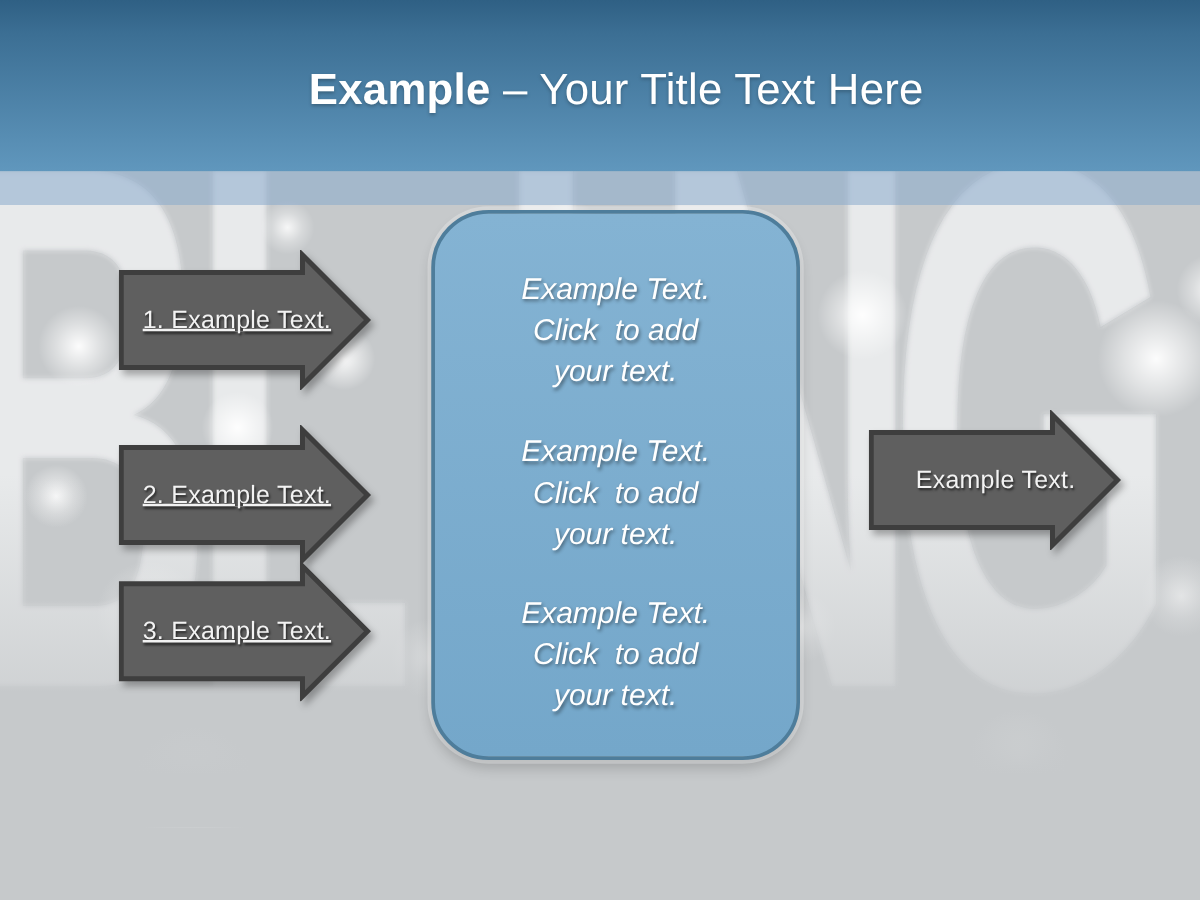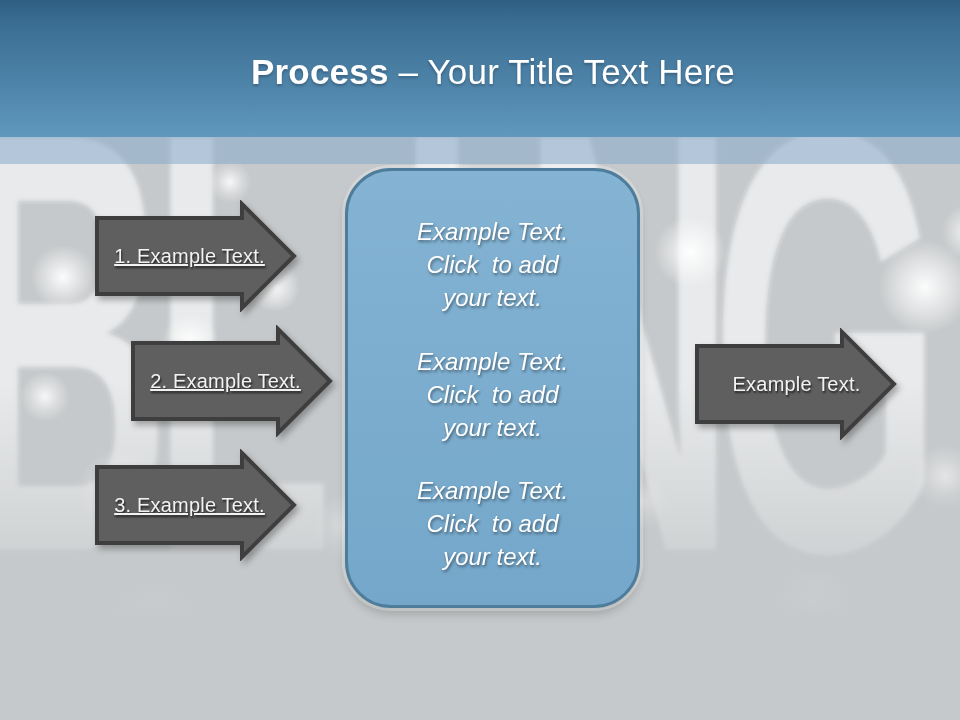--- a/index.html
+++ b/index.html
@@ -65,21 +65,21 @@
   
   .arrow{position:absolute;width:203px;height:112px;z-index:4;
     filter:drop-shadow(3px 4px 3px rgba(0,0,0,0.3));}
   .arrow svg{position:absolute;left:0;top:0;width:203px;height:112px;}
   .arrow polygon{fill:var(--arrow-fill);stroke:var(--arrow-border);stroke-width:4;stroke-linejoin:miter;}
   .arrow .label{position:absolute;left:0;top:0;width:100%;height:100%;
     display:flex;align-items:center;justify-content:center;
     color:#f2f2f2;font-size:20px;letter-spacing:0.2px;
     text-shadow:1px 2px 2px rgba(0,0,0,0.65);}
   .arrow.a1{left:95px;top:200px;}
-  .arrow.a2{left:95px;top:325px;margin-left:36px;}
+  .arrow.a2{left:95px;top:340px;}
   .arrow.a3{left:95px;top:449px;}
   .arrow.a1 .label,.arrow.a2 .label,.arrow.a3 .label{padding-right:14px;text-decoration:underline;}
   .arrow.aout{left:695px;top:328px;}
 
   
   .center-box{position:absolute;left:345px;top:168px;width:295px;height:440px;z-index:4;
     background:linear-gradient(180deg,#84b3d3,#74a7ca);
     border:3px solid var(--box-border);border-radius:46px;
     box-shadow:0 0 0 3px rgba(255,255,255,0.28),0 6px 10px rgba(0,0,0,0.18);
     display:flex;flex-direction:column;justify-content:space-between;
@@ -99,21 +99,21 @@
     <span class="bg-letter">I</span>
     <span class="bg-letter">N</span>
     <span class="bg-letter">G</span>
   </div>
   <div class="sparkles"></div>
   <div class="fade-overlay"></div>
   <div class="strip"></div>
 
   <div class="header">
     <div class="title">
-      <span class="emph">Process</span><span class="rest">– Your Title Text Here</span>
+      <span class="emph">Example</span><span class="rest">– Your Title Text Here</span>
     </div>
   </div>
 
   <div class="arrow a1">
     <svg viewBox="0 0 203 112">
       <polygon points="2,18 147,18 147,4 199,56 147,108 147,94 2,94"></polygon>
     </svg>
     <span class="label">1. Example Text.</span>
   </div>
   <div class="arrow a2">

